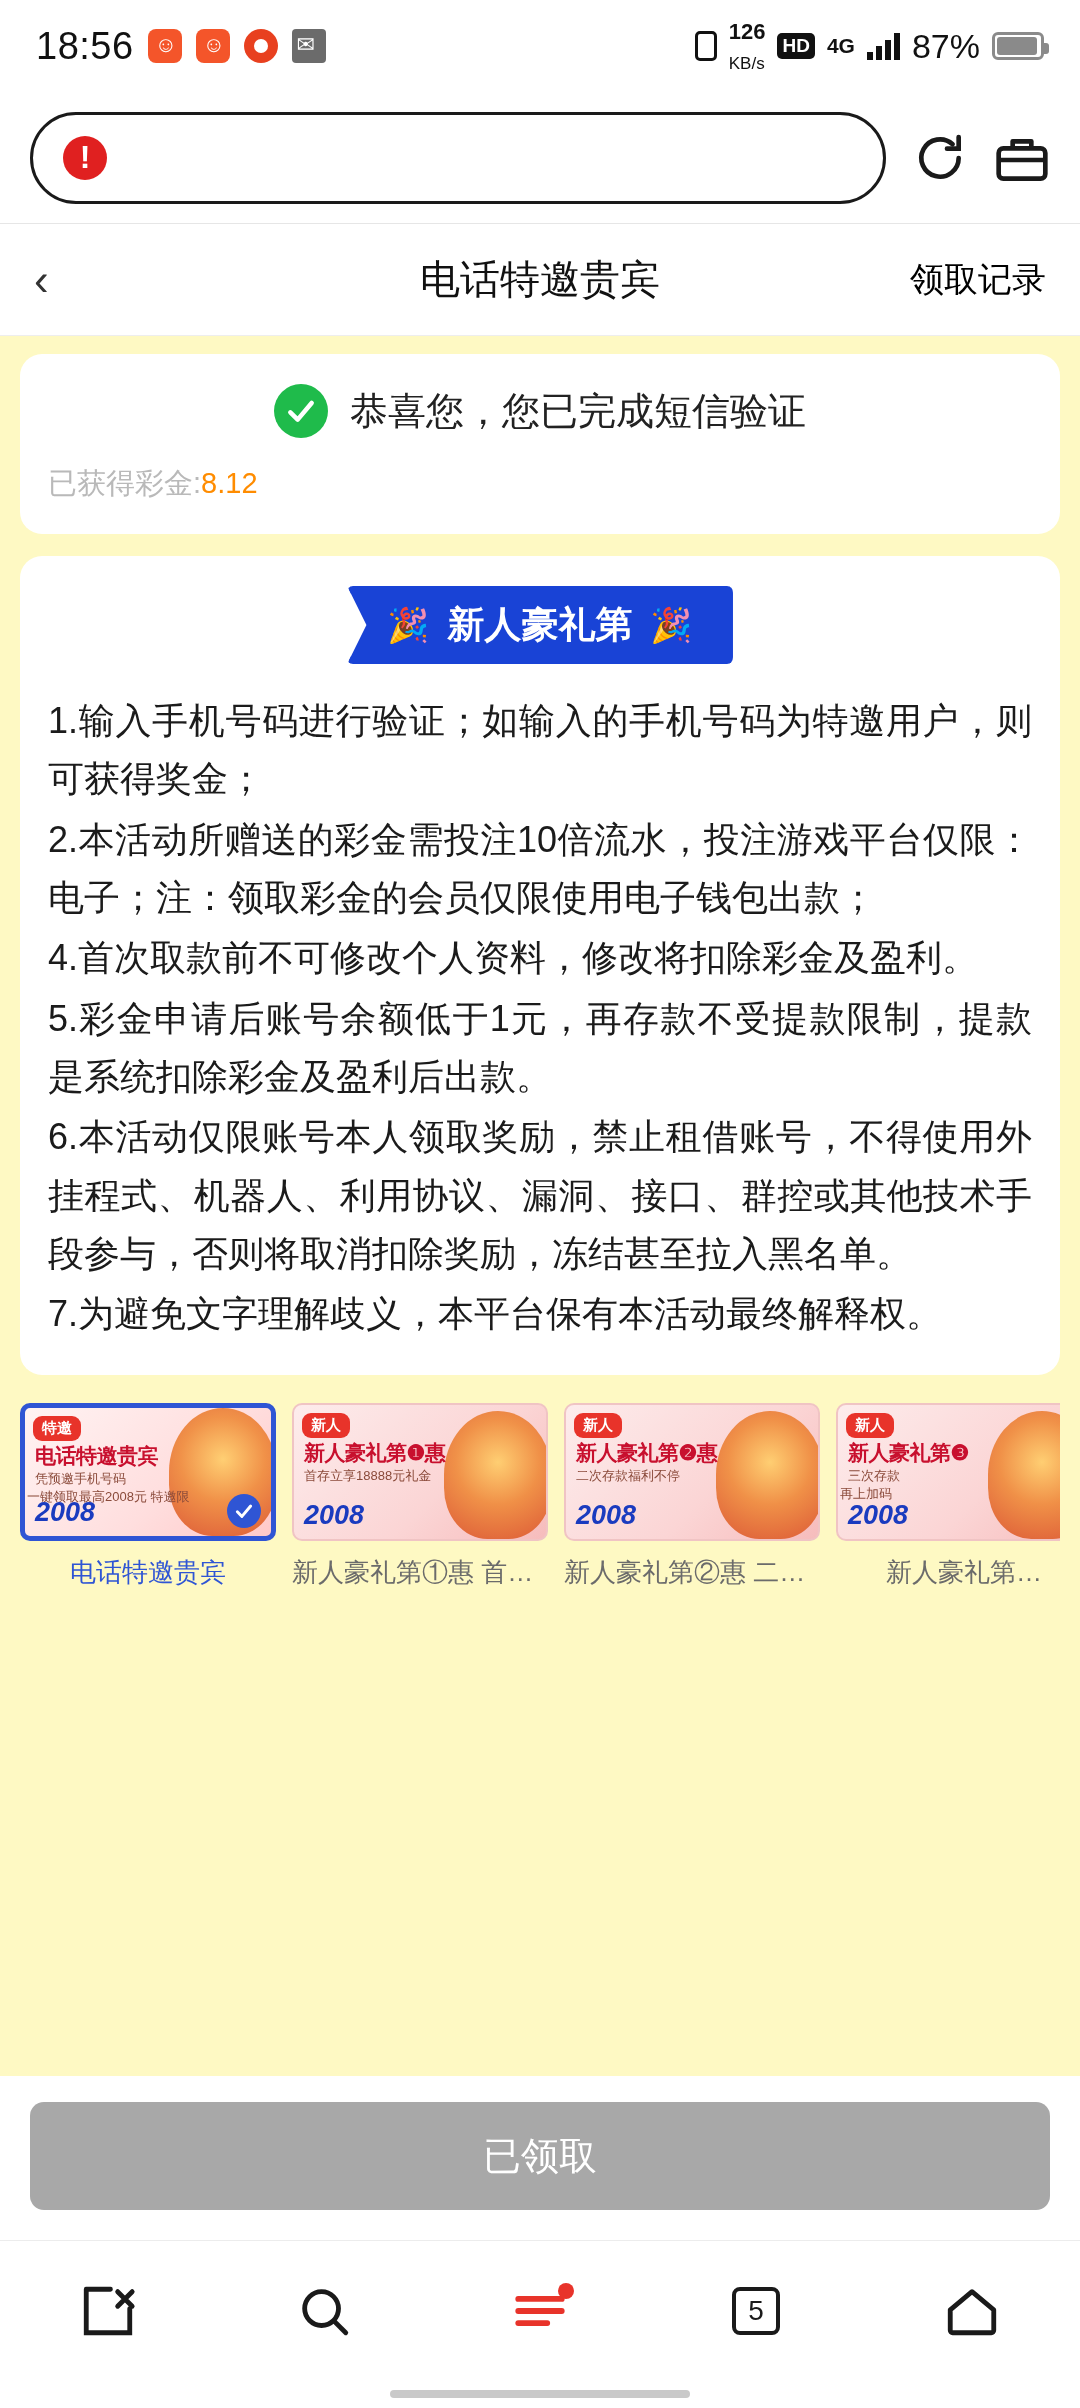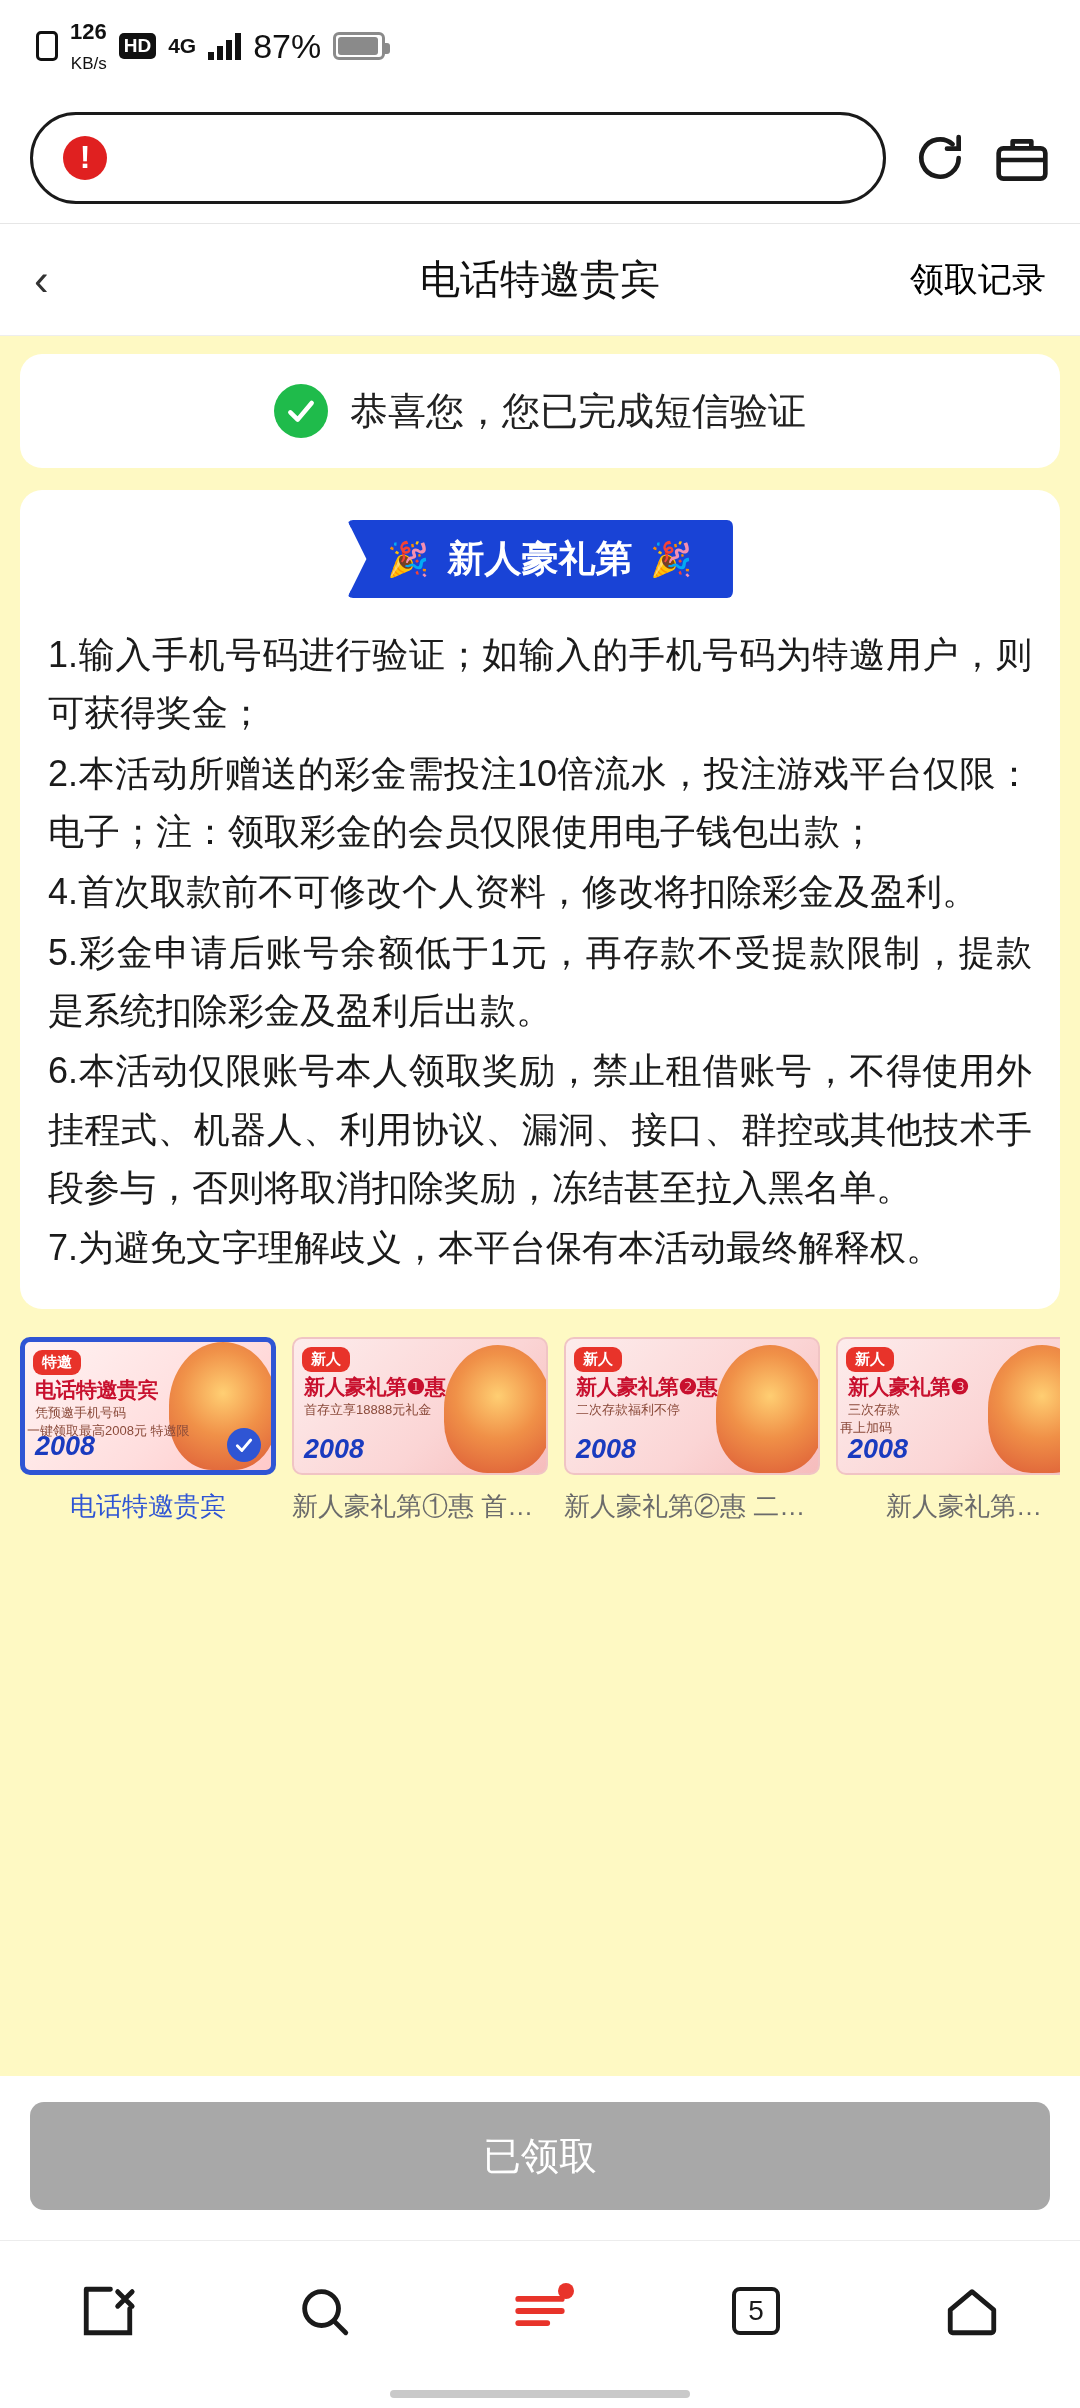--- a/index.html
+++ b/index.html
@@ -21,21 +21,21 @@
   .sb-icon { width: 34px; height: 34px; border-radius: 8px; display: inline-block; }
   .ic-orange { background: #f4552a; position: relative; }
   .ic-orange::after { content: "\263A"; position: absolute; color: #fff; font-size: 22px; left: 7px; top: 3px; }
   .ic-red { background: #e8401f; border-radius: 50%; position: relative; }
   .ic-red::after { content: ""; position: absolute; width: 14px; height: 14px; background: #fff; border-radius: 50%; left: 10px; top: 10px; }
   .ic-mail { background: #6b6b6b; position: relative; border-radius: 4px; }
   .ic-mail::after { content: "\2709"; position: absolute; color: #fff; font-size: 22px; left: 5px; top: 3px; }
 
   .sb-right { display: flex; align-items: center; gap: 12px; }
   .sb-vib { width: 22px; height: 30px; border: 3px solid #111; border-radius: 5px; }
-  .sb-kb { display: flex; flex-direction: column; align-items: flex-end; line-height: 1; gap: 12px; }
+  .sb-kb { display: flex; flex-direction: column; align-items: flex-start; line-height: 1; gap: 12px; }
   .sb-kb .n { font-size: 22px; color: #111; font-weight: bold; }
   .sb-kb .u { font-size: 17px; color: #111; }
   .sb-hd { font-size: 19px; color: #fff; background: #111; border-radius: 5px; padding: 2px 5px; font-weight: bold; }
   .sb-4g { font-size: 21px; color: #111; font-weight: bold; }
   .sb-bars { display: flex; align-items: flex-end; gap: 3px; height: 28px; }
   .sb-bars i { width: 6px; background: #111; display: block; }
   .sb-bars i:nth-child(1){height:8px}.sb-bars i:nth-child(2){height:14px}
   .sb-bars i:nth-child(3){height:20px}.sb-bars i:nth-child(4){height:27px}
   .sb-batt-txt { font-size: 34px; color: #111; }
   .sb-batt { width: 52px; height: 28px; border: 3px solid #8a8a8a; border-radius: 6px; position: relative; }
@@ -162,20 +162,27 @@
   .reddot { position: absolute; width: 16px; height: 16px; border-radius: 50%; background: #e8332a; top: 12px; right: 26px; }
   .gesture { height: 28px; background: #fff; display: flex; align-items: center; justify-content: center; }
   .gesture i { width: 300px; height: 8px; border-radius: 4px; background: #c9c9c9; display: block; }
 </style>
 </head>
 <body>
 
 <div class="phone">
 
   <div class="statusbar">
+    <div class="sb-left">
+      <span class="sb-time">18:56</span>
+      <span class="sb-icon ic-orange"></span>
+      <span class="sb-icon ic-orange"></span>
+      <span class="sb-icon ic-red"></span>
+      <span class="sb-icon ic-mail"></span>
+    </div>
     <div class="sb-right">
       <span class="sb-vib"></span>
       <span class="sb-kb">
         <span class="n">126</span>
         <span class="u">KB/s</span>
       </span>
       <span class="sb-hd">HD</span>
       <span class="sb-4g">4G</span>
       <span class="sb-bars">
           <i></i>
@@ -218,20 +225,23 @@
   <div class="body">
 
     <div class="card">
       <div class="ok-row">
         <span class="ok-circle">
           <svg viewBox="0 0 24 24" fill="none" stroke="#fff" stroke-width="3.4" stroke-linecap="round" stroke-linejoin="round">
             <polyline points="4 13 9.5 18.5 20 6"></polyline>
           </svg>
         </span>
         <span class="ok-text">恭喜您，您已完成短信验证</span>
+      </div>
+      <div class="bonus-row">
+        <span>已获得彩金:</span><b>8.12</b>
       </div>
     </div>
 
     <div class="card">
       <div class="ribbon-wrap">
         <div class="ribbon">
           <span class="emo">🎉</span>
           <span>新人豪礼第</span>
           <span class="emo">🎉</span>
         </div>

